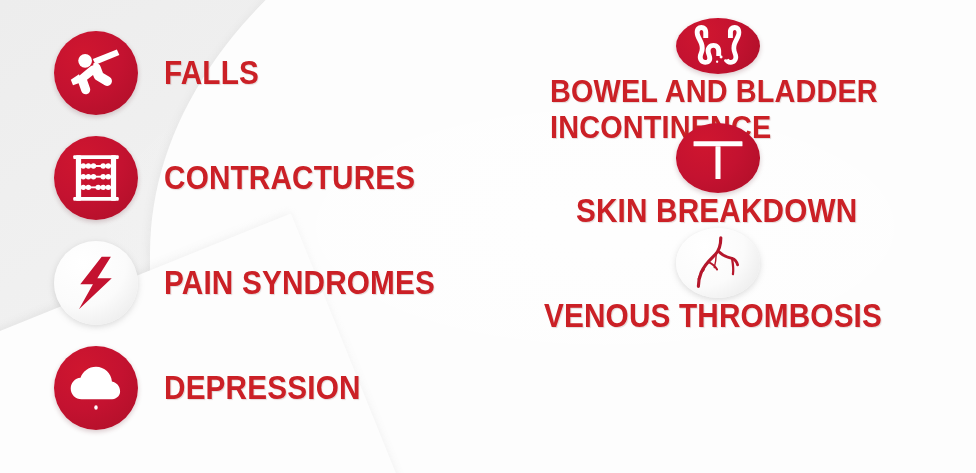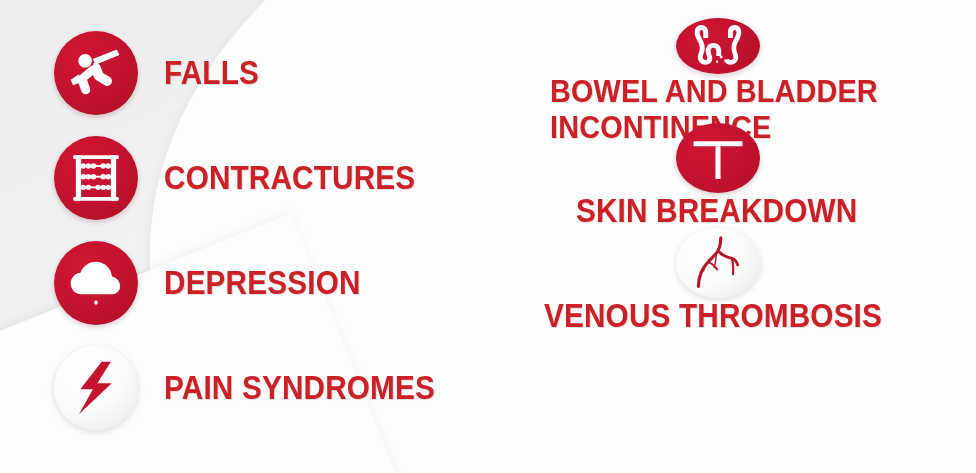--- a/index.html
+++ b/index.html
@@ -165,38 +165,38 @@
             <circle cx="34.5" cy="42.7" r="3.1"></circle>
               <circle cx="40.2" cy="42.7" r="3.1"></circle>
             <circle cx="46" cy="42.7" r="3.1"></circle>
           </g>
         </svg>
       </div>
       <div class="label">CONTRACTURES</div>
     </div>
 
     <div class="row">
-      <div class="badge solid">
-        <svg width="58" height="52" viewBox="0 0 64 56" aria-hidden="true">
-          <g fill="#ffffff">
-            <path d="M16 40.5c-6.6 0-11.9-5.3-11.9-11.9 0-6.2 4.7-11.3 10.8-11.8C17.2 9.8 24 4.5 32 4.5c9.3 0 16.9 7.2 17.6 16.3 5.1 .9 9 5.3 9 10.7 0 6-4.9 9-10.9 9z"></path>
-            <ellipse cx="32" cy="49.5" rx="1.9" ry="2.6"></ellipse>
-          </g>
-        </svg>
-      </div>
-      <div class="label">DEPRESSION</div>
-    </div>
-
-    <div class="row">
       <div class="badge light">
         <svg width="52" height="56" viewBox="0 0 48 64" aria-hidden="true">
           <path fill="#c41230" d="M30.5 2 L6 33.5 L20.5 33.5 L4.5 62 L42 26.5 L25.5 26.5 L41 2 Z"></path>
         </svg>
       </div>
       <div class="label">PAIN SYNDROMES</div>
+    </div>
+
+    <div class="row">
+      <div class="badge solid">
+        <svg width="58" height="52" viewBox="0 0 64 56" aria-hidden="true">
+          <g fill="#ffffff">
+            <path d="M16 40.5c-6.6 0-11.9-5.3-11.9-11.9 0-6.2 4.7-11.3 10.8-11.8C17.2 9.8 24 4.5 32 4.5c9.3 0 16.9 7.2 17.6 16.3 5.1 .9 9 5.3 9 10.7 0 6-4.9 9-10.9 9z"></path>
+            <ellipse cx="32" cy="49.5" rx="1.9" ry="2.6"></ellipse>
+          </g>
+        </svg>
+      </div>
+      <div class="label">DEPRESSION</div>
     </div>
 
   </div>
 
   <div class="col" id="col-right">
 
     <div class="row">
       <div class="badge solid">
         <svg width="56" height="56" viewBox="0 0 64 64" aria-hidden="true">
           <g fill="#ffffff">

